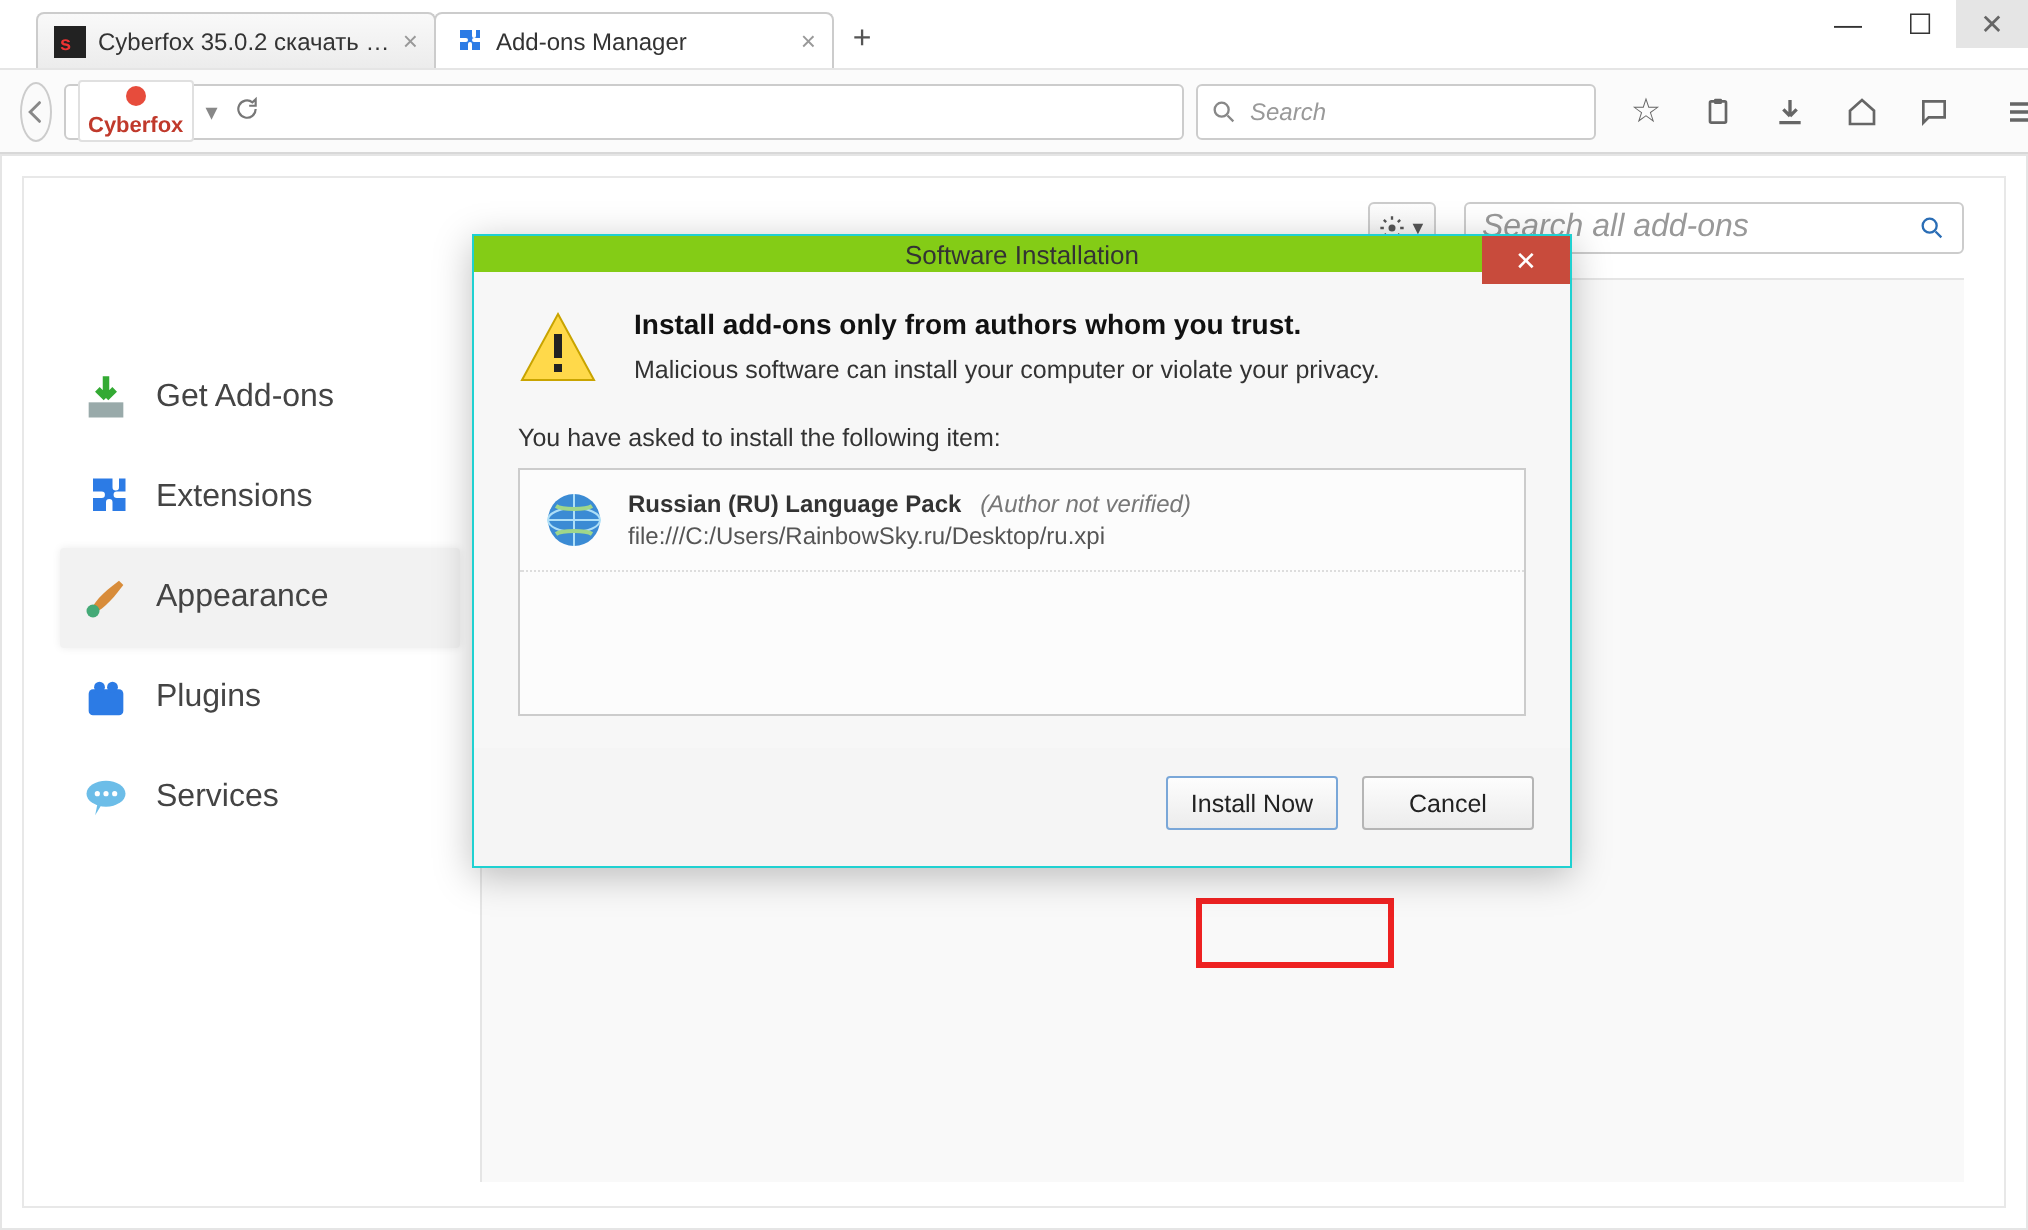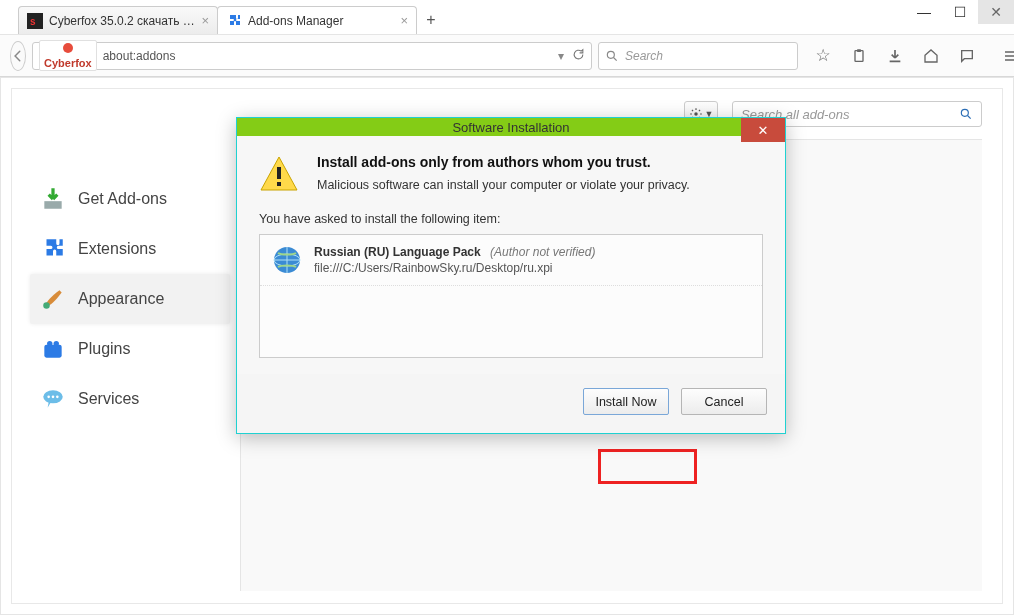--- a/index.html
+++ b/index.html
@@ -108,21 +108,20 @@
         <path d="M15 4l-8 8 8 8" stroke="#888" stroke-width="2.5" fill="none" stroke-linecap="round"></path>
       </svg>
   </div>
   <div class="urlbar">
     <span class="brand-badge">
       <svg viewBox="0 0 24 24">
           <circle cx="12" cy="12" r="10" fill="#e74c3c"></circle>
         </svg>
       <span>Cyberfox</span>
     </span>
-    <span class="url-text">about:addons</span>
     <span class="url-actions">
       <span>▾</span>
       <span>
         <svg width="13" height="13" viewBox="0 0 24 24">
             <path d="M20 12a8 8 0 1 1-3-6.2L20 3v6h-6" fill="none" stroke="#777" stroke-width="2"></path>
           </svg>
       </span>
     </span>
   </div>
   <div class="searchbox">
@@ -167,21 +166,21 @@
   <div class="content-inner">
     <div class="addons-header">
       <div class="gear-btn">
         <svg width="14" height="14" viewBox="0 0 24 24">
             <circle cx="12" cy="12" r="3" fill="#555"></circle>
             <path d="M12 2v3m0 14v3M2 12h3m14 0h3M5 5l2 2m10 10l2 2M19 5l-2 2M5 19l2-2" stroke="#555" stroke-width="2"></path>
           </svg>
         <span style="font-size:9px;">▼</span>
       </div>
       <div class="addons-search">
-        <input type="text" style="border: none; outline: none; flex: 1 1 0%; font-size: 13px; font-style: italic;" placeholder="Search all add-ons">
+        <input type="text" style="border: none; outline: none; flex: 1 1 0%; font-size: 16px; font-style: italic;" placeholder="Search all add-ons">
         <svg viewBox="0 0 24 24">
             <circle cx="10" cy="10" r="6" fill="none" stroke="#2a6db5" stroke-width="2"></circle>
             <line x1="15" y1="15" x2="20" y2="20" stroke="#2a6db5" stroke-width="2"></line>
           </svg>
       </div>
     </div>
 
     <div class="sidebar">
       <div class="side-item">
         <span class="sicon">

